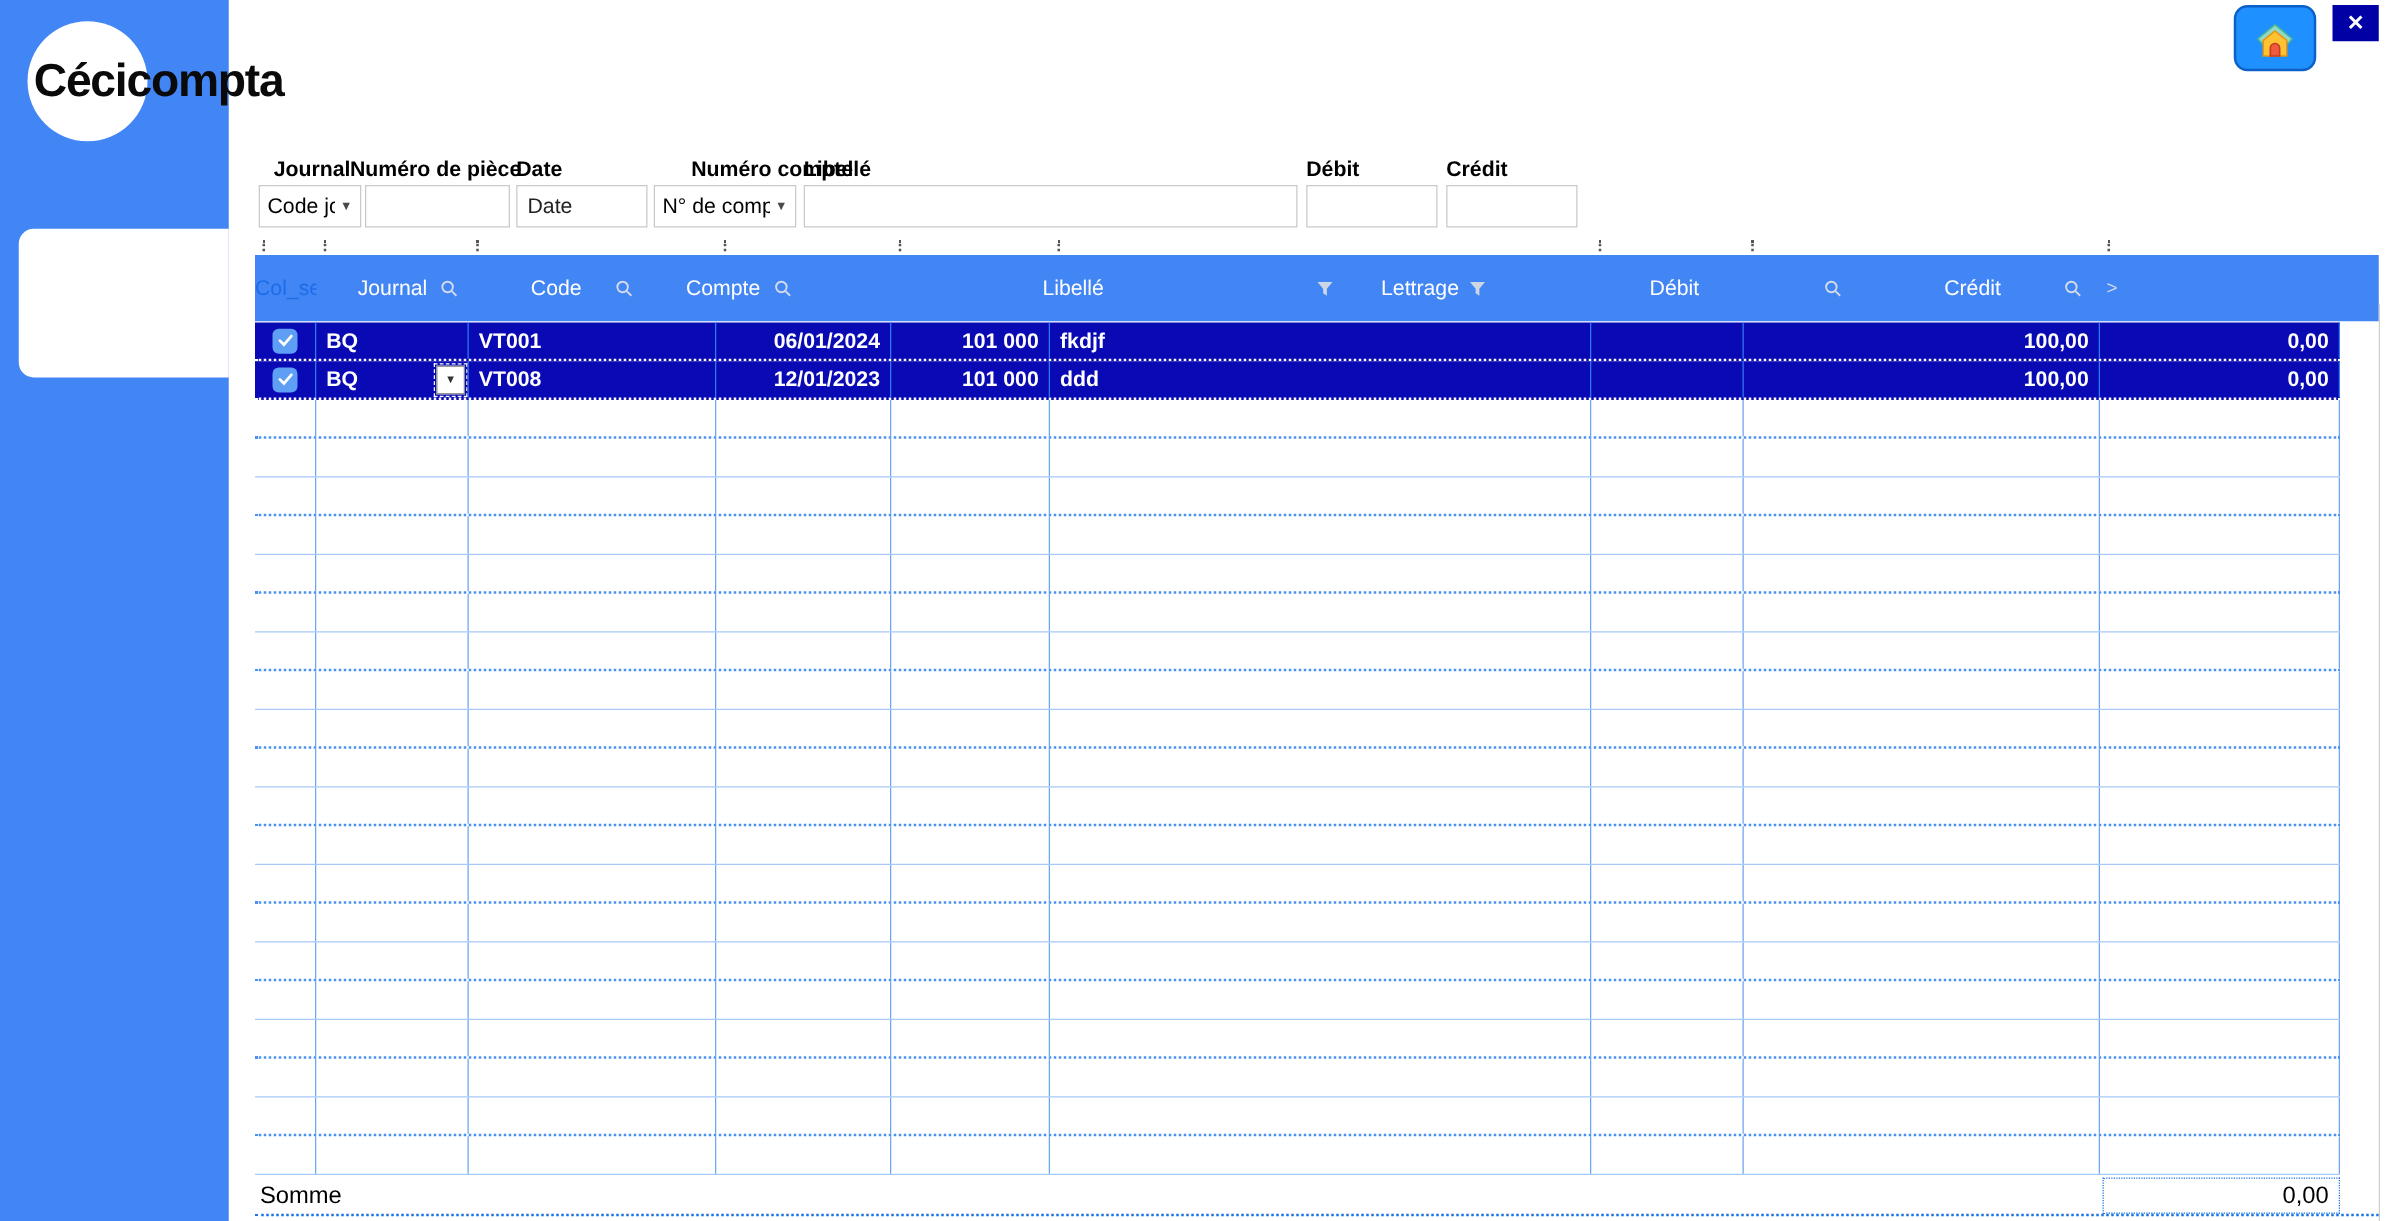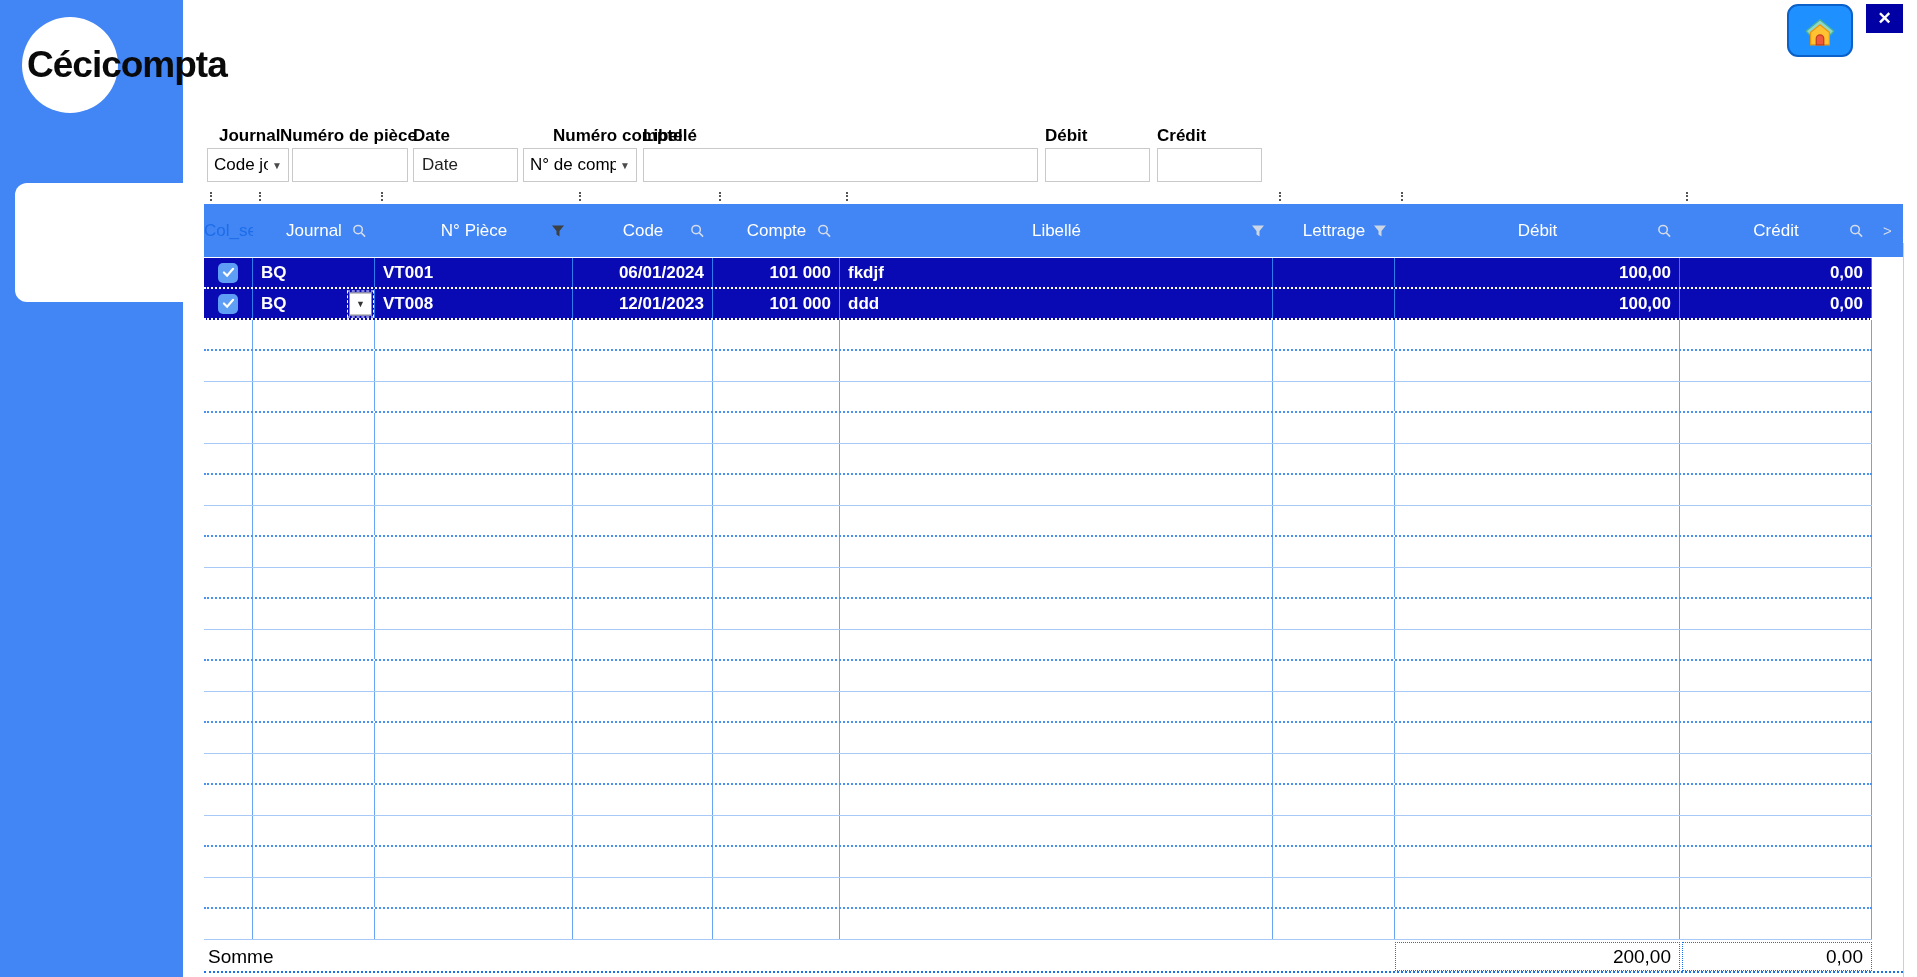--- a/index.html
+++ b/index.html
@@ -135,28 +135,20 @@
   <div class="ghead">
     <div class="hcell h0 w0">
       <span>Col_se</span>
     </div>
     <div class="hcell w1">
       <span>Journal</span>
       <span class="hic">
         <svg width="15" height="15" viewBox="0 0 16 16">
             <circle cx="6.5" cy="6.5" r="4.5" fill="none" stroke="#d4dcea" stroke-width="1.6"></circle>
             <line x1="10" y1="10" x2="14" y2="14" stroke="#d4dcea" stroke-width="1.6"></line>
-          </svg>
-      </span>
-    </div>
-    <div class="hcell w2">
-      <span>N° Pièce</span>
-      <span class="hic">
-        <svg width="14" height="13" viewBox="0 0 14 13">
-            <path d="M1 1h12L8.5 6.5V12l-3-2V6.5z" fill="#3c4043"></path>
           </svg>
       </span>
     </div>
     <div class="hcell w3">
       <span>Code</span>
       <span class="hic">
         <svg width="15" height="15" viewBox="0 0 16 16">
             <circle cx="6.5" cy="6.5" r="4.5" fill="none" stroke="#d4dcea" stroke-width="1.6"></circle>
             <line x1="10" y1="10" x2="14" y2="14" stroke="#d4dcea" stroke-width="1.6"></line>
           </svg>
@@ -471,18 +463,17 @@
           <div class="ecell" style="width: 433px;"></div>
           <div class="ecell" style="width: 122px;"></div>
           <div class="ecell" style="width: 285px;"></div>
           <div class="ecell" style="width: 192px;"></div>
         </div>
       </div>
   </div>
 
   <div class="gfoot">
     <div class="somme">Somme</div>
-    <div class="total debit">200,00</div>
     <div class="total credit">0,00</div>
   </div>
 </div>
 
 <div class="scroll-line"></div>
 
 </body></html>

